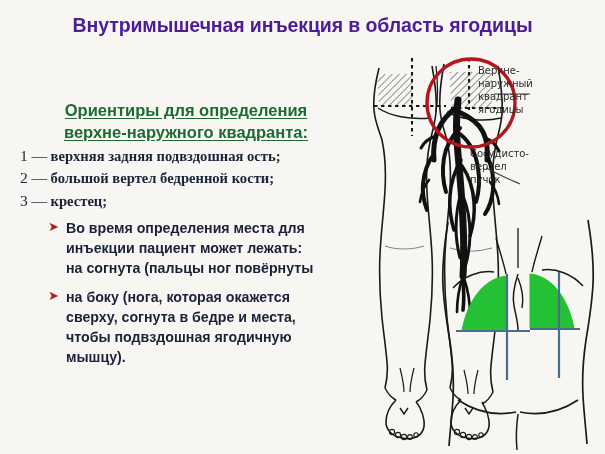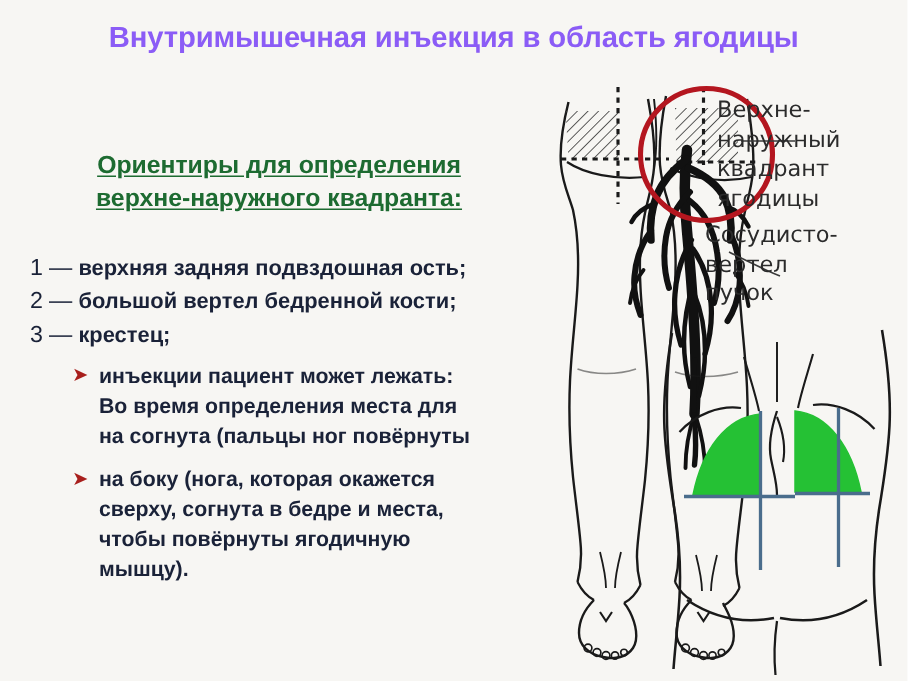--- a/index.html
+++ b/index.html
@@ -18,21 +18,21 @@
 
   
   .title {
     position: absolute;
     left: 0;
     top: 14px;
     width: 605px;
     text-align: center;
     font-size: 19.5px;
     font-weight: bold;
-    color: #8b5cf6;
+    color: #4c1d95;
     letter-spacing: -0.1px;
     white-space: nowrap;
   }
 
   
   .left-col {
     position: absolute;
     left: 12px;
     top: 56px;
     width: 348px;
@@ -44,22 +44,23 @@
     color: #1d6b31;
     line-height: 1.32;
     text-decoration: underline;
     text-underline-offset: 2px;
     padding: 0 6px;
     margin-top: 44px;
   }
   .subhead .line { display: block; }
 
   .numlist {
-    margin-top: 24px;
+    margin-top: 1px;
     padding-left: 8px;
+    font-family: Liberation Serif, serif;
   }
   .numitem {
     font-size: 14.6px;
     font-weight: bold;
     color: #1a2238;
     line-height: 1.46;
     white-space: nowrap;
   }
   .numitem .num {
     font-weight: normal;
@@ -94,21 +95,21 @@
     position: absolute;
     left: 352px;
     top: 50px;
     width: 253px;
     height: 404px;
   }
   .figure-area svg { display: block; }
 
   .diag-label {
     position: absolute;
-    font-size: 15px;
+    font-size: 10px;
     color: #2b2b2b;
     line-height: 1.30;
     font-family: "DejaVu Sans", "Liberation Sans", sans-serif;
   }
   .diag-label .ln { display: block; }
   #label-quadrant { left: 126px; top: 14px; width: 110px; }
   #label-quadrant .ln:nth-child(3),
   #label-quadrant .ln:nth-child(4) { padding-left: 0px; }
   #label-bundle { left: 118px; top: 97px; width: 110px; }
 </style>
@@ -140,29 +141,29 @@
       <div class="numitem">
         <span class="num">3</span>
         <span class="num">—</span>
         <span>крестец;</span>
       </div>
     </div>
 
     <div class="bullets">
       <div class="bullet">
         <span class="marker">➤</span>
+        <span class="ln">Во время определения места для</span>
         <span class="ln">инъекции пациент может лежать:</span>
-        <span class="ln">Во время определения места для</span>
         <span class="ln">на согнута (пальцы ног повёрнуты</span>
       </div>
       <div class="bullet">
         <span class="marker">➤</span>
         <span class="ln">на боку (нога, которая окажется</span>
         <span class="ln">сверху, согнута в бедре и места,</span>
-        <span class="ln">чтобы повёрнуты ягодичную</span>
+        <span class="ln">чтобы подвздошная ягодичную</span>
         <span class="ln">мышцу).</span>
       </div>
     </div>
   </div>
 
   <div class="figure-area">
 
     <svg width="253" height="404" viewBox="0 0 253 404">
       <defs>
         <pattern id="hatch" width="5" height="5" patternTransform="rotate(45)" patternUnits="userSpaceOnUse">

